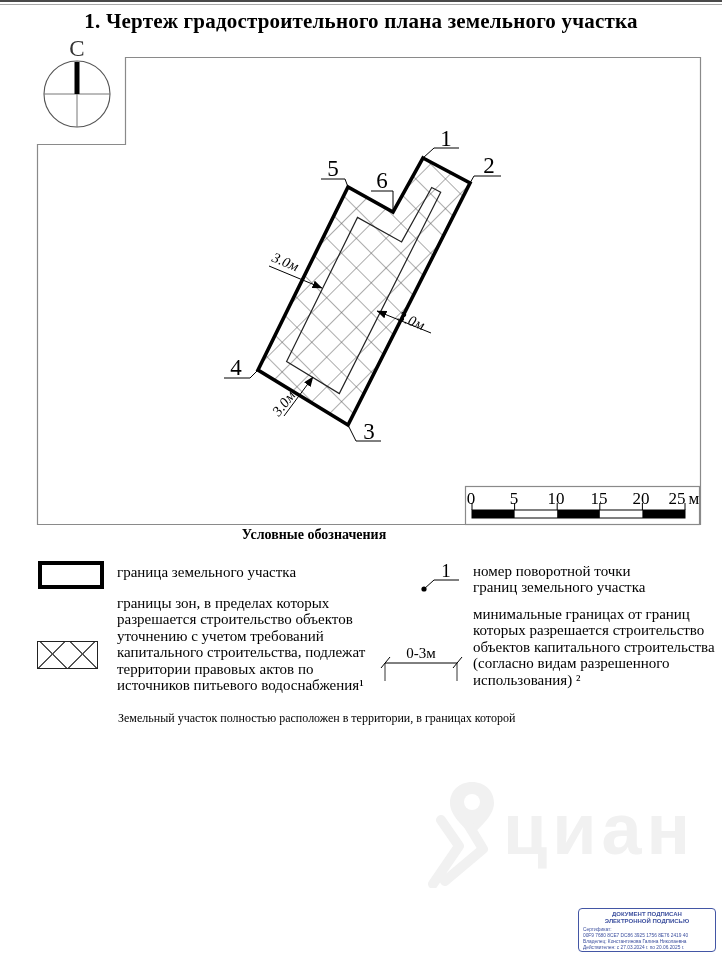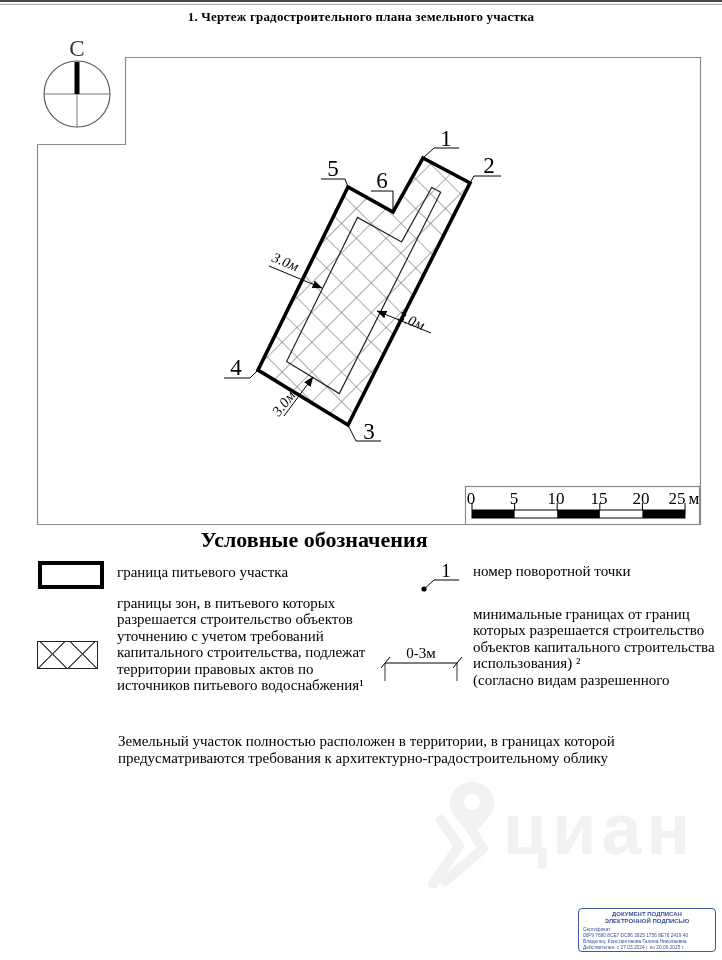--- a/index.html
+++ b/index.html
@@ -1,25 +1,25 @@
 <!DOCTYPE html>
 <html><head>
 <meta charset="utf-8">
 <style>
   html,body{margin:0;padding:0;background:#fff;}
   .page{position:relative;width:722px;height:960px;background:#fff;overflow:hidden;
         font-family:"Liberation Serif", serif;color:#000;}
   .scan-line1{position:absolute;left:0;top:0;width:722px;height:2px;background:#4a4a4a;}
   .scan-line2{position:absolute;left:0;top:4px;width:722px;height:1px;background:#a8a8a8;}
   .doc-title{position:absolute;left:0;top:9px;width:722px;text-align:center;
-             font-size:13px;font-weight:bold;letter-spacing:.2px;}
+             font-size:21px;font-weight:bold;letter-spacing:.2px;}
   .legend-heading{position:absolute;left:0;top:527px;width:628px;text-align:center;
-                  font-size:22px;font-weight:bold;}
+                  font-size:14px;font-weight:bold;}
   .txt{position:absolute;font-size:15px;line-height:16.4px;}
-  .note{position:absolute;left:118px;top:733px;width:545px;font-size:15px;line-height:17.2px;}
+  .note{position:absolute;left:118px;top:710px;width:545px;font-size:12px;line-height:17.2px;}
   .sym-rect-bold{position:absolute;left:38px;top:561px;width:58px;height:20px;
                  border:4px solid #000;background:#fff;}
   .sym-rect-hatch{position:absolute;left:37px;top:641px;width:59px;height:26px;
                   border:1.5px solid #222;background-color:#fff;
                   background-image:
                    repeating-linear-gradient(45deg, transparent 0, transparent 19.5px, #555 19.5px, #555 21px),
                    repeating-linear-gradient(-45deg, transparent 0, transparent 19.5px, #555 19.5px, #555 21px);}
   svg text{font-family:"Liberation Serif", serif;}
   .wm-text{position:absolute;left:503px;top:788px;font-family:"Liberation Sans", sans-serif;
            font-weight:700;font-size:72px;letter-spacing:5px;color:#f1f1f1;}
@@ -108,59 +108,59 @@
       <rect x="472" y="510" width="42.6" height="8" fill="#000"></rect>
       <rect x="557.2" y="510" width="42.6" height="8" fill="#000"></rect>
       <rect x="642.4" y="510" width="42.6" height="8" fill="#000"></rect>
     </g>
   </svg>
 
   <div class="legend-heading">Условные обозначения</div>
 
   <div class="sym-rect-bold"></div>
   <div class="txt" style="left:117px;top:564px;width:270px;">
-    <div>граница питьевого участка</div>
+    <div>граница земельного участка</div>
   </div>
 
   <div class="sym-rect-hatch"></div>
   <div class="txt" style="left:117px;top:595px;width:280px;">
-    <div>границы зон, в питьевого которых</div>
+    <div>границы зон, в пределах которых</div>
     <div>разрешается строительство объектов</div>
     <div>уточнению с учетом требований</div>
     <div>капитального строительства, подлежат</div>
     <div>территории правовых актов по</div>
     <div>источников питьевого водоснабжения¹</div>
   </div>
 
   <svg width="70" height="40" viewBox="0 0 70 40" style="position:absolute;left:403px;top:558px;">
     <path d="M21,31 L31,22 H56" stroke="#000" stroke-width="1" fill="none"></path>
     <circle cx="21" cy="31" r="2.6" fill="#000"></circle>
     <text x="43" y="19" font-size="19" text-anchor="middle">1</text>
   </svg>
   <div class="txt" style="left:473px;top:563px;width:240px;">
     <div>номер поворотной точки</div>
+    <div>границ земельного участка</div>
   </div>
 
   <svg width="90" height="45" viewBox="0 0 90 45" style="position:absolute;left:380px;top:640px;">
     <text x="41" y="18" font-size="15" text-anchor="middle">0-3м</text>
     <path d="M5,23 H77" stroke="#000" stroke-width="1" fill="none"></path>
     <path d="M1,28 L10,17 M73,28 L82,17" stroke="#000" stroke-width="1" fill="none"></path>
     <path d="M5,23 V41 M77,23 V41" stroke="#000" stroke-width="0.8" fill="none"></path>
   </svg>
   <div class="txt" style="left:473px;top:606px;width:250px;">
     <div>минимальные границах от границ</div>
     <div>которых разрешается строительство</div>
     <div>объектов капитального строительства</div>
+    <div>(согласно видам разрешенного</div>
     <div>использования) ²</div>
-    <div>(согласно видам разрешенного</div>
   </div>
 
   <div class="note">
     <div>Земельный участок полностью расположен в территории, в границах которой</div>
-    <div>предусматриваются требования к архитектурно-градостроительному облику</div>
   </div>
 
   <svg width="90" height="110" viewBox="0 0 90 110" style="position:absolute;left:425px;top:778px;">
     <path d="M47,4 C34,4 25,13 25,25 C25,38 40,50 47,57 C54,50 69,38 69,25 C69,13 60,4 47,4 Z" fill="#f1f1f1"></path>
     <circle cx="47" cy="24" r="8" fill="#fff"></circle>
     <path d="M8,106 L34,68 L16,42 M20,103 L58,71 L38,38" stroke="#f1f1f1" stroke-width="10" fill="none" stroke-linecap="round" stroke-linejoin="round"></path>
   </svg>
   <div class="wm-text">циан</div>
 
   <div class="sig">

